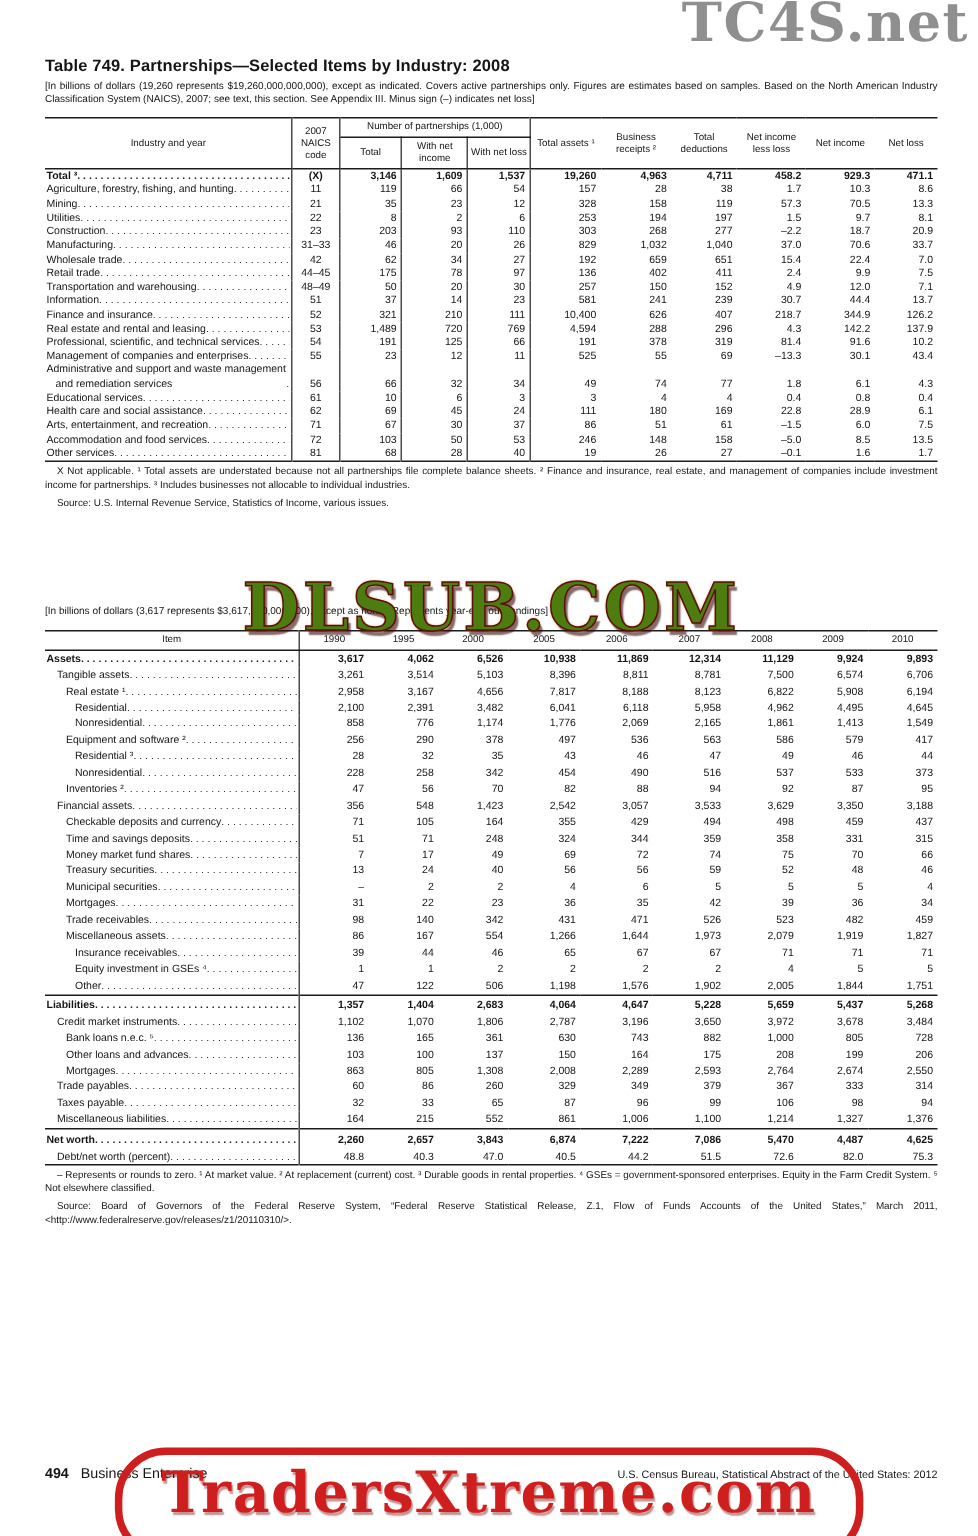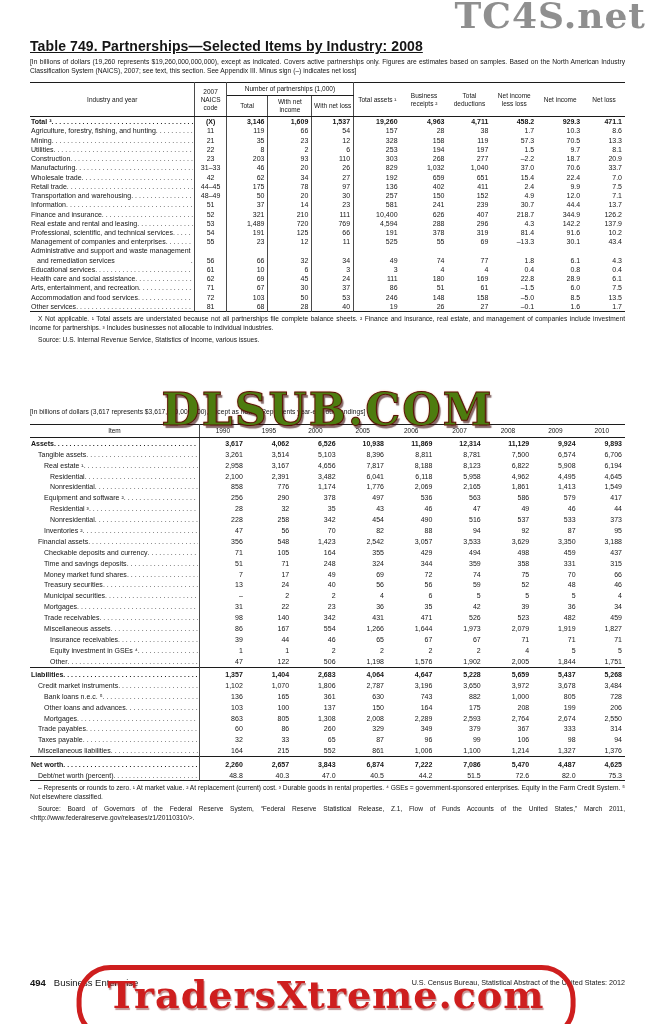--- a/index.html
+++ b/index.html
@@ -3,21 +3,21 @@
 <meta charset="utf-8">
 <style>
   * { margin:0; padding:0; box-sizing:border-box; }
   html,body { background:#ffffff; }
   body {
     width:652px; height:1024px; position:relative; overflow:hidden;
     font-family:"Liberation Sans", sans-serif; color:#151515;
   }
   .content { padding:38px 27px 0 30px; }
 
-  .ttl { font-size:14px; font-weight:bold; letter-spacing:.1px; margin:0 0 4px;text-decoration:underline; }
+  .ttl { font-size:11px; font-weight:bold; letter-spacing:.1px; margin:0 0 4px; }
   .note { font-size:6.7px; line-height:1.3; margin:0 0 7px; text-align:justify; }
   .fn   { font-size:6.6px; line-height:1.32; margin-top:3px; text-indent:8px; text-align:justify; }
 
   table.stat { width:100%; border-collapse:collapse; table-layout:fixed; font-size:7px;
                border-top:1px solid #1c1c1c; border-bottom:1px solid #1c1c1c; }
   table.stat th { font-size:6.5px; line-height:1.22; padding:2px 1px; text-align:center;
                   vertical-align:middle; font-weight:normal; border-bottom:1px solid #1c1c1c; }
   .t749 td { line-height:1.32; padding:0 1px; vertical-align:bottom; }
   .t750 td { line-height:1.3; padding:1px 1px 0.8px; vertical-align:bottom; }
   td.num { text-align:right; padding-right:3px; white-space:nowrap; }

